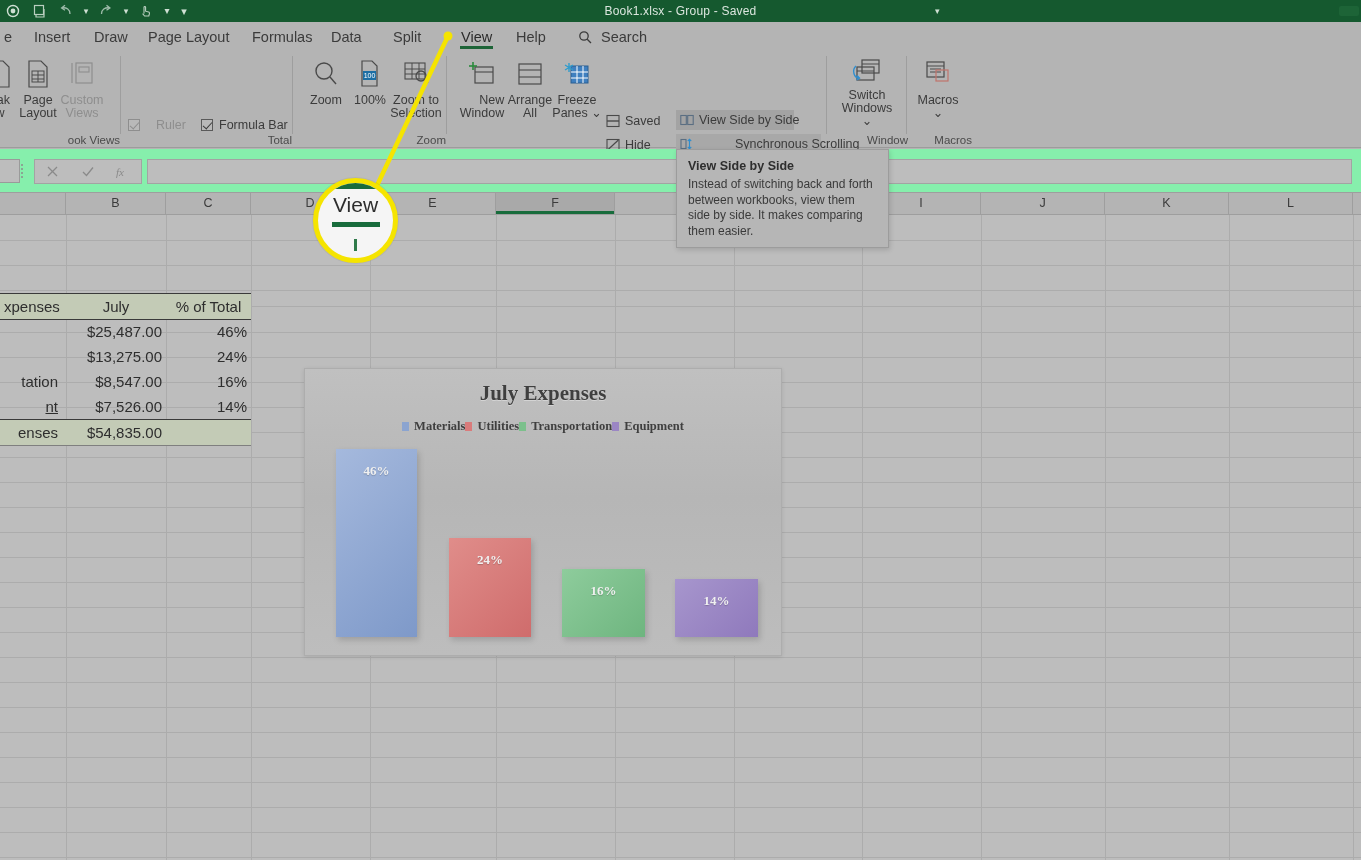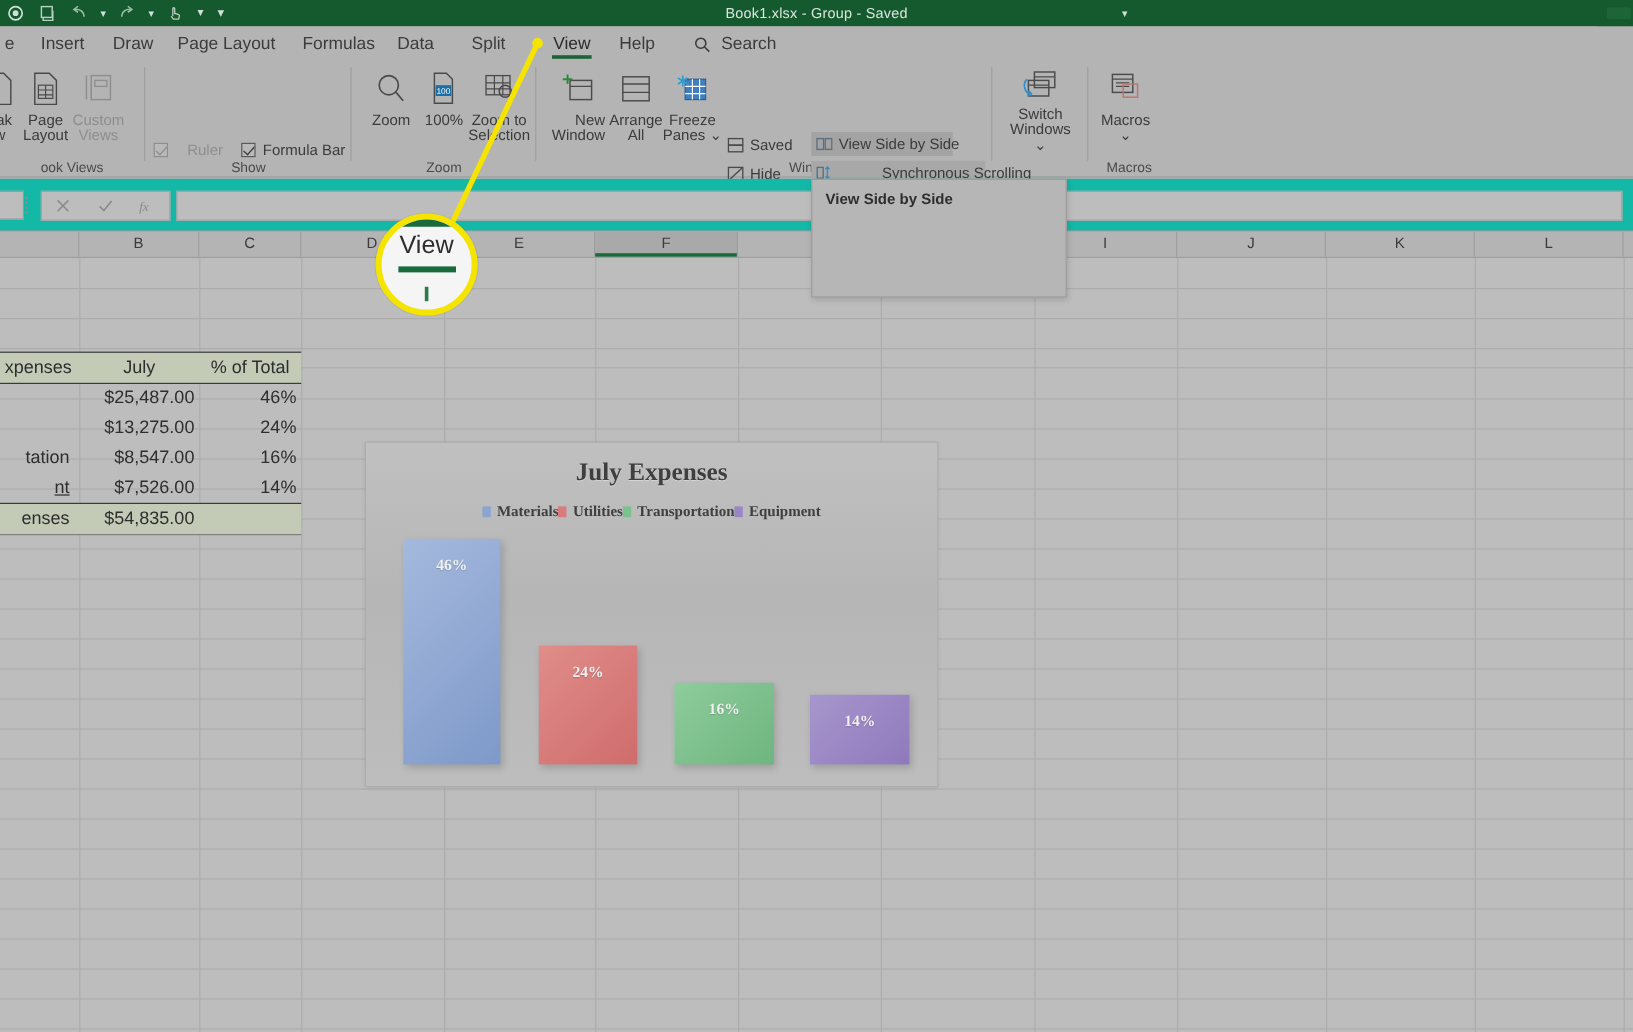--- a/index.html
+++ b/index.html
@@ -60,21 +60,21 @@
 
   
   .ribbon {
     position: absolute; left: 0; top: 52px; width: 1361px; height: 96px;
     background: #b4b4b4;
     border-bottom: 1px solid #9c9c9c;
   }
   .rgroup { position: absolute; top: 0; height: 96px; }
   .rgroup .glabel {
     position: absolute; bottom: 2px; left: 0; width: 100%;
-    text-align: center; font-size: 11.5px; color: #4a4a4a;
+    text-align: right; font-size: 11.5px; color: #4a4a4a;
   }
   .gsep { position: absolute; top: 4px; width: 1px; height: 78px; background: #9e9e9e; }
 
   .bigbtn {
     position: absolute; top: 4px; width: 56px; height: 72px;
     display: flex; flex-direction: column; align-items: center; gap: 2px;
     font-size: 12.5px; color: #3b3b3b; text-align: center; line-height: 13px;
   }
   .bigbtn .ic { height: 36px; display: flex; align-items: center; justify-content: center; }
   .bigbtn.dis { color: #8e8e8e; }
@@ -102,21 +102,21 @@
     white-space: nowrap;
   }
   .smbtn.dis { color: #8e8e8e; }
   .smbtn.hl  { background: #a3a3a3; }
   .smbtn.hl2 { background: #a8a8a8; }
   .smico { width: 15px; height: 15px; flex: none; display:flex; align-items:center; justify-content:center; }
 
   
   .fbar {
     position: absolute; left: 0; top: 149px; width: 1361px; height: 44px;
-    background: #14b8a6;
+    background: #86efac;
   }
   .namebox {
     position: absolute; left: -40px; top: 10px; width: 60px; height: 24px;
     background: #bdbdbd; border: 1px solid #9a9a9a;
   }
   .fgrip { position: absolute; left: 20px; top: 14px; width: 4px; height: 16px; color:#8d8d8d;}
   .fbtns {
     position: absolute; left: 34px; top: 10px; width: 108px; height: 25px;
     background: #bdbdbd; border: 1px solid #a3a3a3;
     display: flex; align-items: center;
@@ -310,21 +310,21 @@
             <rect x="8" y="4" width="16" height="20" fill="none" stroke="#8e8e8e" stroke-width="1.2"></rect>
             <rect x="11" y="8" width="10" height="5" fill="none" stroke="#8e8e8e" stroke-width="1.1"></rect>
           </svg>
       </span>
       <span class="lbl">Custom
 Views</span>
     </div>
     <div class="gsep" style="left:120px;"></div>
 
     <div class="rgroup" style="left:122px; width:170px;">
-      <div class="glabel">Show</div>
+      <div class="glabel">Total</div>
     </div>
     <div class="chkrow dis" style="left:128px; top:66px;gap:16px;">
       <span class="cbox on dis"></span>
       <span>Ruler</span>
     </div>
     <div class="chkrow" style="left:201px; top:66px;">
       <span class="cbox on"></span>
       <span>Formula Bar</span>
     </div>
     <div class="chkrow" style="left:128px; top:99px;">
@@ -678,20 +678,21 @@
       </div>
       <div class="bar" style="left:348px; width:83px;  height:31%;
            background:linear-gradient(135deg,#a796cd,#8f79bc);">
         <span class="dl">14%</span>
       </div>
     </div>
   </div>
 
   <div class="tooltip">
     <div class="tt-title">View Side by Side</div>
+    <div class="tt-body">Instead of switching back and forth between workbooks, view them side by side. It makes comparing them easier.</div>
   </div>
 
   <svg class="callout-line">
     <line x1="448" y1="36" x2="372" y2="196" stroke="#f5e400" stroke-width="4.5"></line>
     <circle cx="448" cy="36" r="4.5" fill="#f5e400"></circle>
   </svg>
   <div class="magnifier">
     <div class="mag-top"></div>
     <div class="mag-text">View</div>
     <div class="mag-bar"></div>

